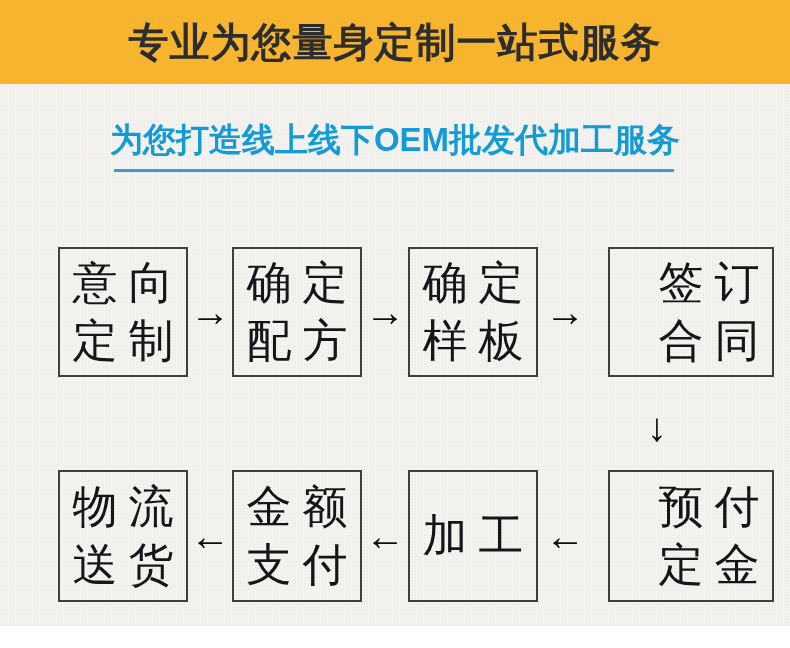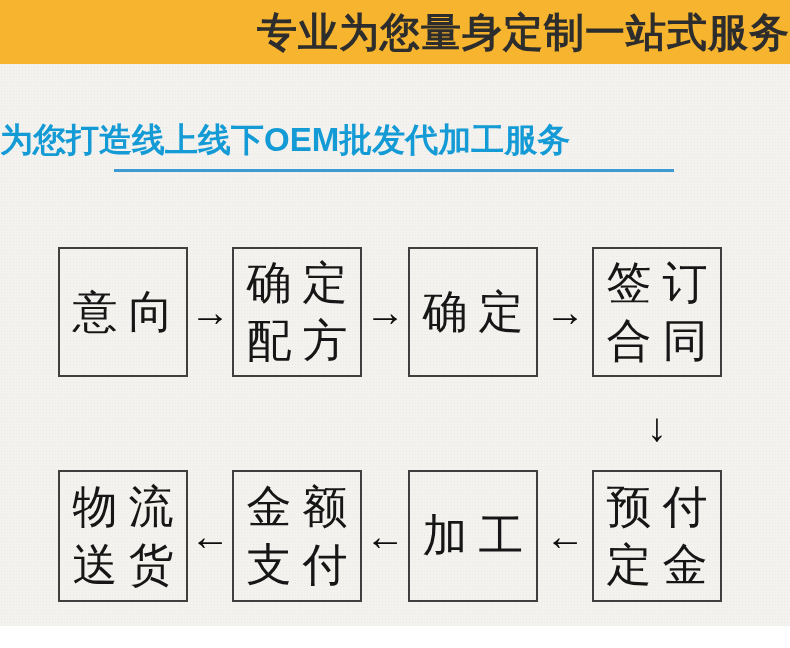--- a/index.html
+++ b/index.html
@@ -14,38 +14,38 @@
     height: 648px;
     margin: 0 auto;
     overflow: hidden;
     background-color: #f3f2ef;
     background-image: radial-gradient(rgba(120,115,105,0.07) 1px, transparent 1px);
     background-size: 3px 3px;
   }
   .banner {
     position: absolute;
     top: 0; left: 0;
-    width: 790px; height: 64px;
+    width: 790px; height: 84px;
     background: #f6b42f;
     display: flex;
     align-items: center;
-    justify-content: flex-end;
+    justify-content: center;
   }
   .banner-title {
     font-size: 40px;
     font-weight: 800;
     color: #2d2d2d;
     letter-spacing: 1px;
     white-space: nowrap;
   }
   .subtitle {
     position: absolute;
     top: 118px; left: 0;
     width: 790px;
-    text-align: left;
+    text-align: center;
     font-size: 33px;
     font-weight: 700;
     color: #149bd6;
     white-space: nowrap;
   }
   .subtitle-underline {
     position: absolute;
     top: 169px;
     left: 114px;
     width: 560px;
@@ -61,21 +61,21 @@
     flex-direction: column;
     align-items: center;
     justify-content: center;
     gap: 6px;
   }
   .row1 { top: 247px; height: 126px; }
   .row2 { top: 470px; height: 128px; }
   .bx1 { left: 58px; }
   .bx2 { left: 232px; }
   .bx3 { left: 408px; }
-  .bx4 { left: 592px; }
+  .bx4 { left: 608px; padding-left: 36px; }
   .step-line {
     display: block;
     font-size: 45px;
     font-weight: 300;
     color: #161616;
     line-height: 52px;
     letter-spacing: 11px;
     margin-right: -11px;
     white-space: nowrap;
   }
@@ -113,29 +113,31 @@
 
   <div class="banner">
     <div class="banner-title">专业为您量身定制一站式服务</div>
   </div>
 
   <div class="subtitle">为您打造线上线下OEM批发代加工服务</div>
   <div class="subtitle-underline"></div>
 
   <div class="flow-box row1 bx1">
     <span class="step-line">意向</span>
+    <span class="step-line">定制</span>
   </div>
   <div class="arrow ar-y1 ar-x1">→</div>
   <div class="flow-box row1 bx2">
     <span class="step-line">确定</span>
     <span class="step-line">配方</span>
   </div>
   <div class="arrow ar-y1 ar-x2">→</div>
   <div class="flow-box row1 bx3">
     <span class="step-line">确定</span>
+    <span class="step-line">样板</span>
   </div>
   <div class="arrow ar-y1 ar-x3">→</div>
   <div class="flow-box row1 bx4">
     <span class="step-line">签订</span>
     <span class="step-line">合同</span>
   </div>
 
   <div class="arrow arrow-down">↓</div>
 
   <div class="flow-box row2 bx1">

